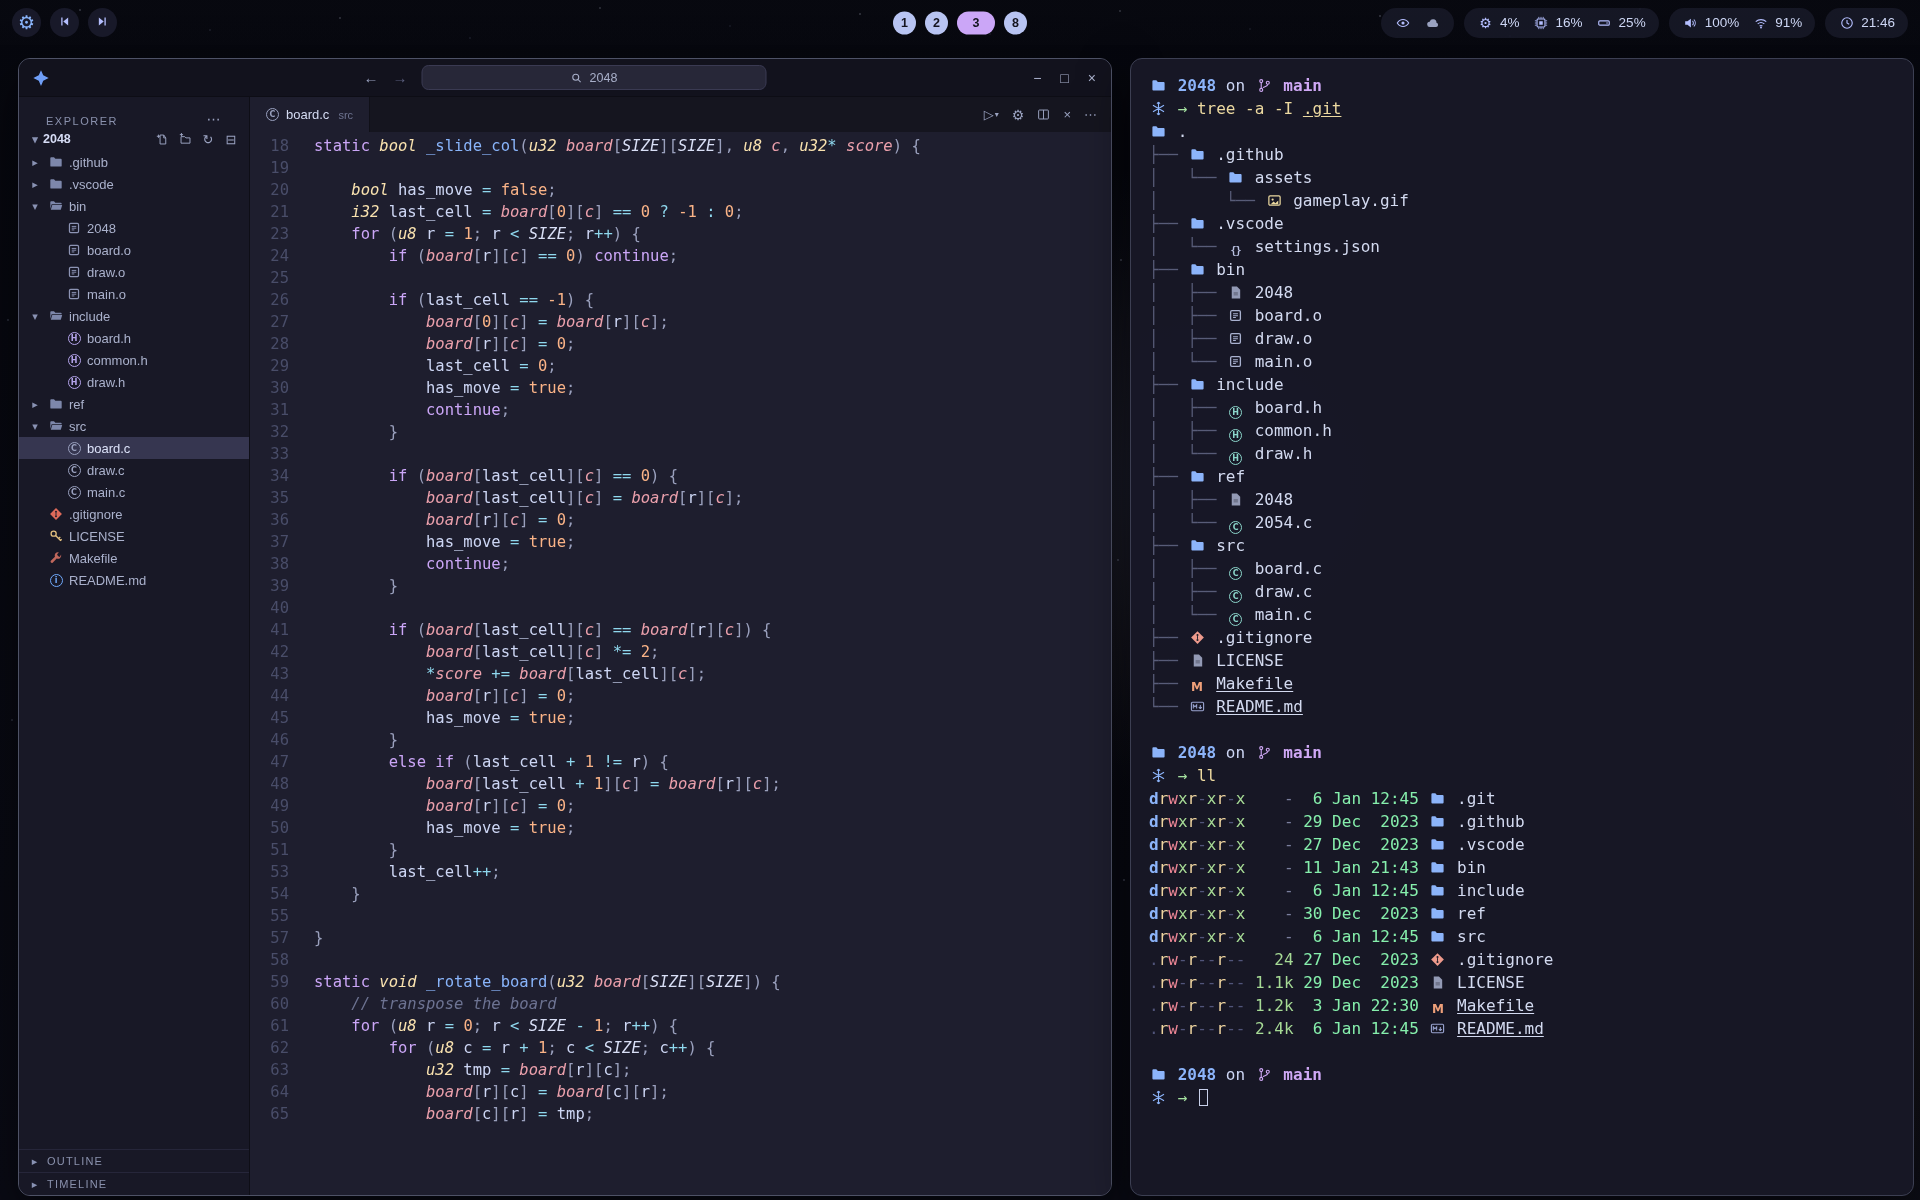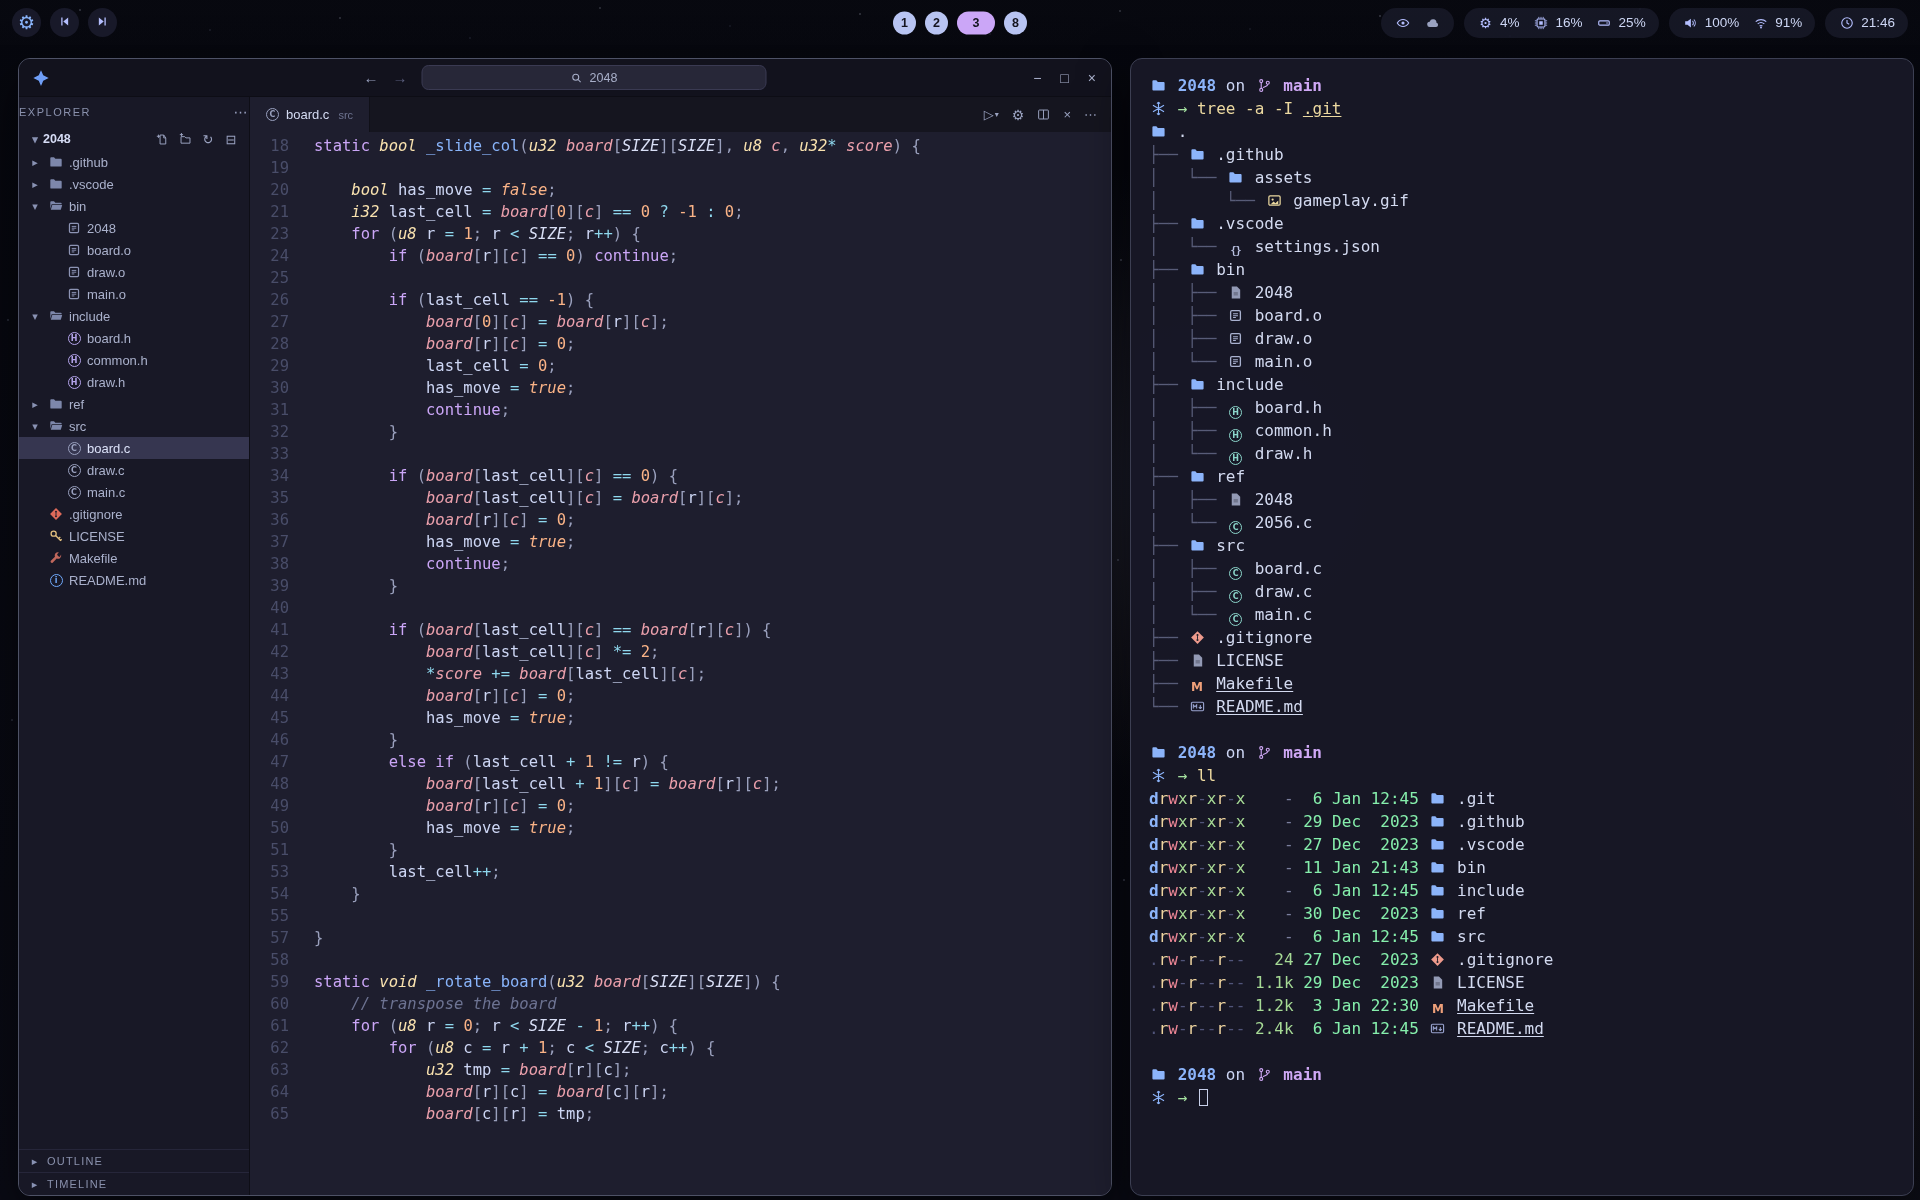--- a/index.html
+++ b/index.html
@@ -59,21 +59,21 @@
   .tb-mid{position:absolute;left:50%;transform:translateX(-50%);display:flex;align-items:center;gap:14px}
   .navarr{color:#9aa2c0;font-size:15px;cursor:pointer}
   .navarr.fwd{color:#5b5f7e}
   .cmd-center{width:345px;height:25px;background:#272738;border:1px solid #3a3a52;border-radius:7px;display:flex;align-items:center;justify-content:center;gap:7px;color:#a8afc9;font-size:12.5px;cursor:pointer}
   .cmd-center svg{width:12px;height:12px}
   .win-ctl{position:absolute;right:15px;display:flex;gap:19px;color:#aab1cc;font-size:14px}
   .win-ctl span{cursor:pointer}
   .vsc-body{flex:1;display:flex;min-height:0}
   
   .vsc-sidebar{width:231px;flex:none;background:#181826;border-right:1px solid #0e0e16;display:flex;flex-direction:column;color:#aab1cc}
-  .exp-header{display:flex;align-items:center;height:30px;padding:0 0;color:#8a91ad;font-size:11px;letter-spacing:1.5px;flex:none}
+  .exp-header{display:flex;align-items:flex-end;height:30px;padding:0 27px;color:#8a91ad;font-size:11px;letter-spacing:1.5px;flex:none}
   .exp-header .more{margin-left:auto;color:#9aa2c0;font-size:14px;cursor:pointer}
   .exp-project{display:flex;align-items:center;height:24px;color:#d6dcf5;font-weight:700;font-size:12.5px;padding-left:8px;flex:none}
   .exp-actions{margin-left:auto;display:flex;gap:5px;padding-right:9px}
   .exp-actions .act{width:18px;height:18px;display:inline-flex;align-items:center;justify-content:center;color:#9aa2c0;font-size:13px;font-weight:400;cursor:pointer}
   .exp-actions .act svg{width:13px;height:13px}
   .chev{width:16px;display:inline-flex;justify-content:center;color:#8992b3;font-size:11px;flex:none}
   .exp-item{height:22px;display:flex;align-items:center;gap:5px;color:#aab1cc;font-size:13px;cursor:pointer;padding-left:8px}
   .exp-item.dep2{padding-left:26px}
   .exp-item.selected{background:#363650;color:#dbe1f8}
   .exp-label{white-space:nowrap}
@@ -105,21 +105,21 @@
   .tk-kw{color:#cba6f7}
   .tk-ty{color:#f9e2af;font-style:italic}
   .tk-fn{color:#89b4fa}
   .tk-pa{color:#eba0ac;font-style:italic}
   .tk-ct{color:#d9dff6;font-style:italic}
   .tk-nu{color:#fab387}
   .tk-op{color:#8fd8ee}
   .tk-pu{color:#9aa0bd}
   .tk-tx{color:#cdd6f4}
   .tk-cm{color:#6d7392;font-style:italic}
-  .tk-bo{color:#fab387;font-style:italic}
+  .tk-bo{color:#fab387;}
   
   .term{position:absolute;left:1130px;top:58px;width:784px;height:1138px;z-index:2;background:rgba(24,24,38,.97);border:1px solid #3c3f52;border-radius:12px;box-shadow:0 18px 50px rgba(0,0,0,.5);padding:15px 18px;font-family:"DejaVu Sans Mono",monospace;font-size:16px;color:#cdd6f4;overflow:hidden;cursor:text}
   .t-line{white-space:pre;line-height:23px;height:23px}
   .term .ic{width:19px;height:16px;vertical-align:-2px}
   .term .ic svg{width:15px;height:15px}
   .t-dir{color:#8cb4fa;font-weight:700}
   .t-on{color:#cdd6f4}
   .t-branch{color:#cfa8f5;font-weight:700}
   .tic-branch{color:#cfa8f5}
   .tic-dirico{color:#8cb4fa}
@@ -617,21 +617,21 @@
       <div class="t-line"><span class="t-guide">│   ├── </span><span class="ic ic-hfile"><i class="circ">H</i></span> <span class="t-name">board.h</span></div>
       <div class="t-line"><span class="t-guide">│   ├── </span><span class="ic ic-hfile"><i class="circ">H</i></span> <span class="t-name">common.h</span></div>
       <div class="t-line"><span class="t-guide">│   └── </span><span class="ic ic-hfile"><i class="circ">H</i></span> <span class="t-name">draw.h</span></div>
       <div class="t-line"><span class="t-guide">├── </span><span class="ic ic-folder"><svg viewBox="0 0 16 16">
             <path fill="currentColor" d="M1.5 3.5c0-.6.4-1 1-1h3.2l1.6 1.8h6.2c.6 0 1 .4 1 1v6.9c0 .6-.4 1-1 1h-11c-.6 0-1-.4-1-1z"></path>
           </svg></span> <span class="t-name">ref</span></div>
       <div class="t-line"><span class="t-guide">│   ├── </span><span class="ic ic-file"><svg viewBox="0 0 16 16">
             <path fill="currentColor" d="M4 1.5h5.5L13 5v9.5H4z" opacity=".85"></path>
             <path fill="#11111b" d="M6 8h4.5v1H6zM6 10h4.5v1H6z" opacity=".5"></path>
           </svg></span> <span class="t-name">2048</span></div>
-      <div class="t-line"><span class="t-guide">│   └── </span><span class="ic ic-cfile"><i class="circ">C</i></span> <span class="t-name">2056.c</span></div>
+      <div class="t-line"><span class="t-guide">│   └── </span><span class="ic ic-cfile"><i class="circ">C</i></span> <span class="t-name">2054.c</span></div>
       <div class="t-line"><span class="t-guide">├── </span><span class="ic ic-folder"><svg viewBox="0 0 16 16">
             <path fill="currentColor" d="M1.5 3.5c0-.6.4-1 1-1h3.2l1.6 1.8h6.2c.6 0 1 .4 1 1v6.9c0 .6-.4 1-1 1h-11c-.6 0-1-.4-1-1z"></path>
           </svg></span> <span class="t-name">src</span></div>
       <div class="t-line"><span class="t-guide">│   ├── </span><span class="ic ic-cfile"><i class="circ">C</i></span> <span class="t-name">board.c</span></div>
       <div class="t-line"><span class="t-guide">│   ├── </span><span class="ic ic-cfile"><i class="circ">C</i></span> <span class="t-name">draw.c</span></div>
       <div class="t-line"><span class="t-guide">│   └── </span><span class="ic ic-cfile"><i class="circ">C</i></span> <span class="t-name">main.c</span></div>
       <div class="t-line"><span class="t-guide">├── </span><span class="ic ic-git"><svg viewBox="0 0 16 16">
             <path fill="currentColor" d="M8 1.2l6.8 6.8L8 14.8 1.2 8z"></path>
             <circle cx="8" cy="5.4" r="1.1" fill="#191926"></circle>
             <circle cx="8" cy="10.6" r="1.1" fill="#191926"></circle>

